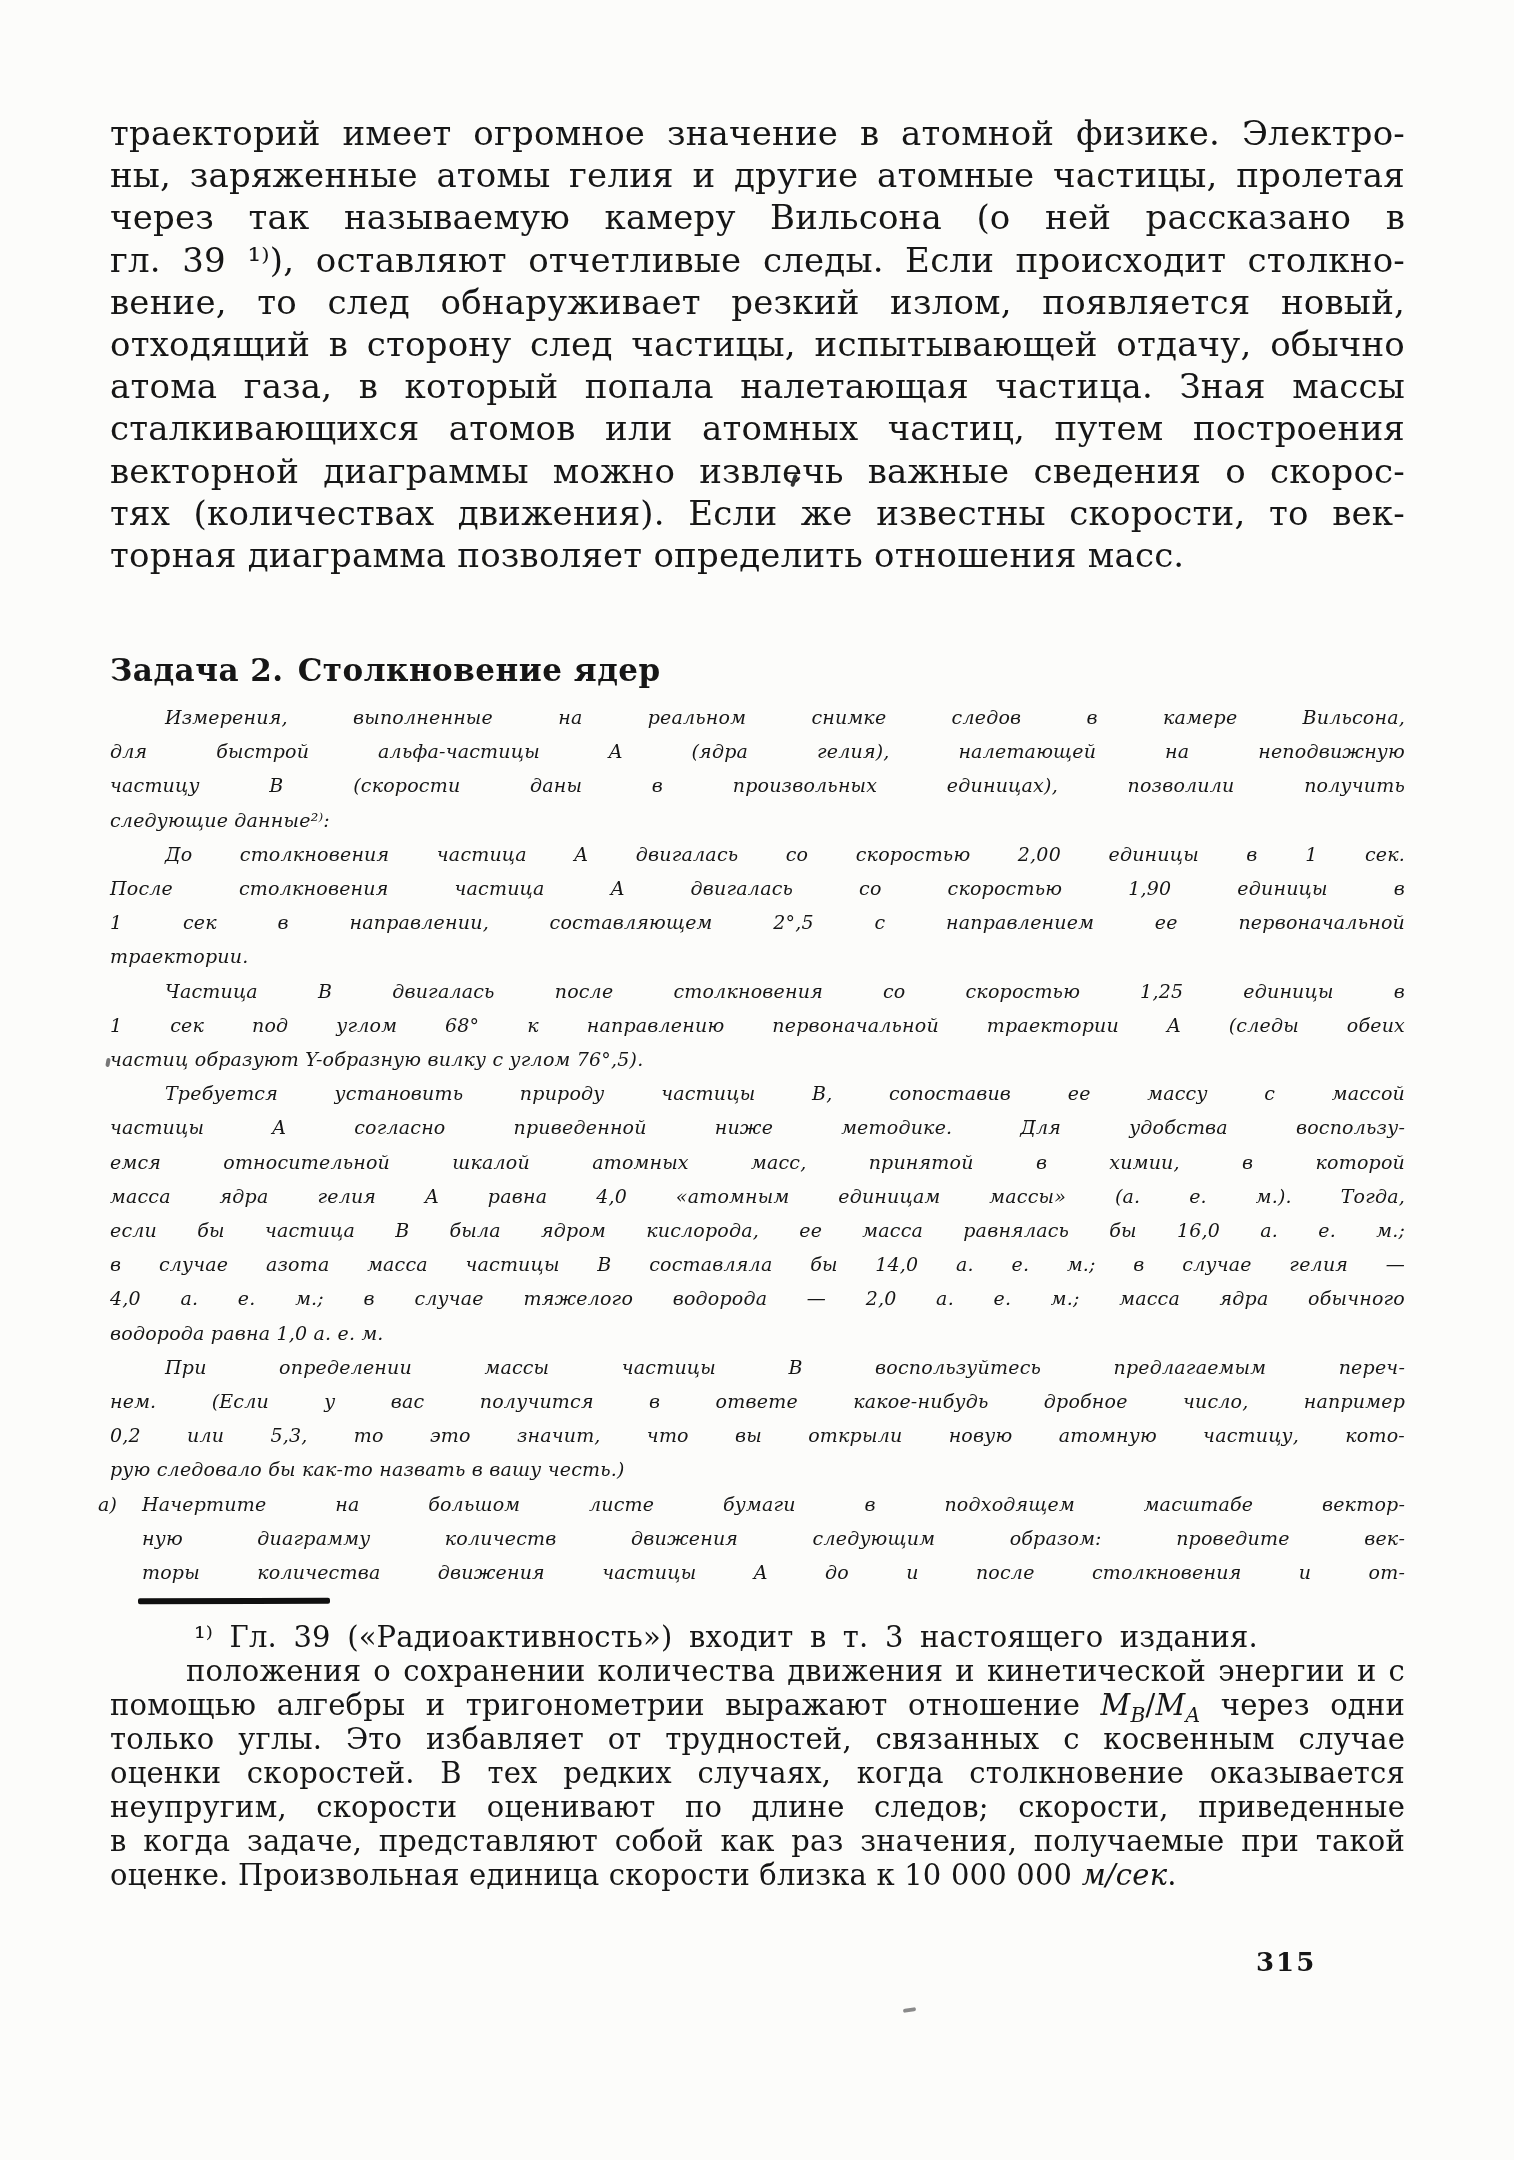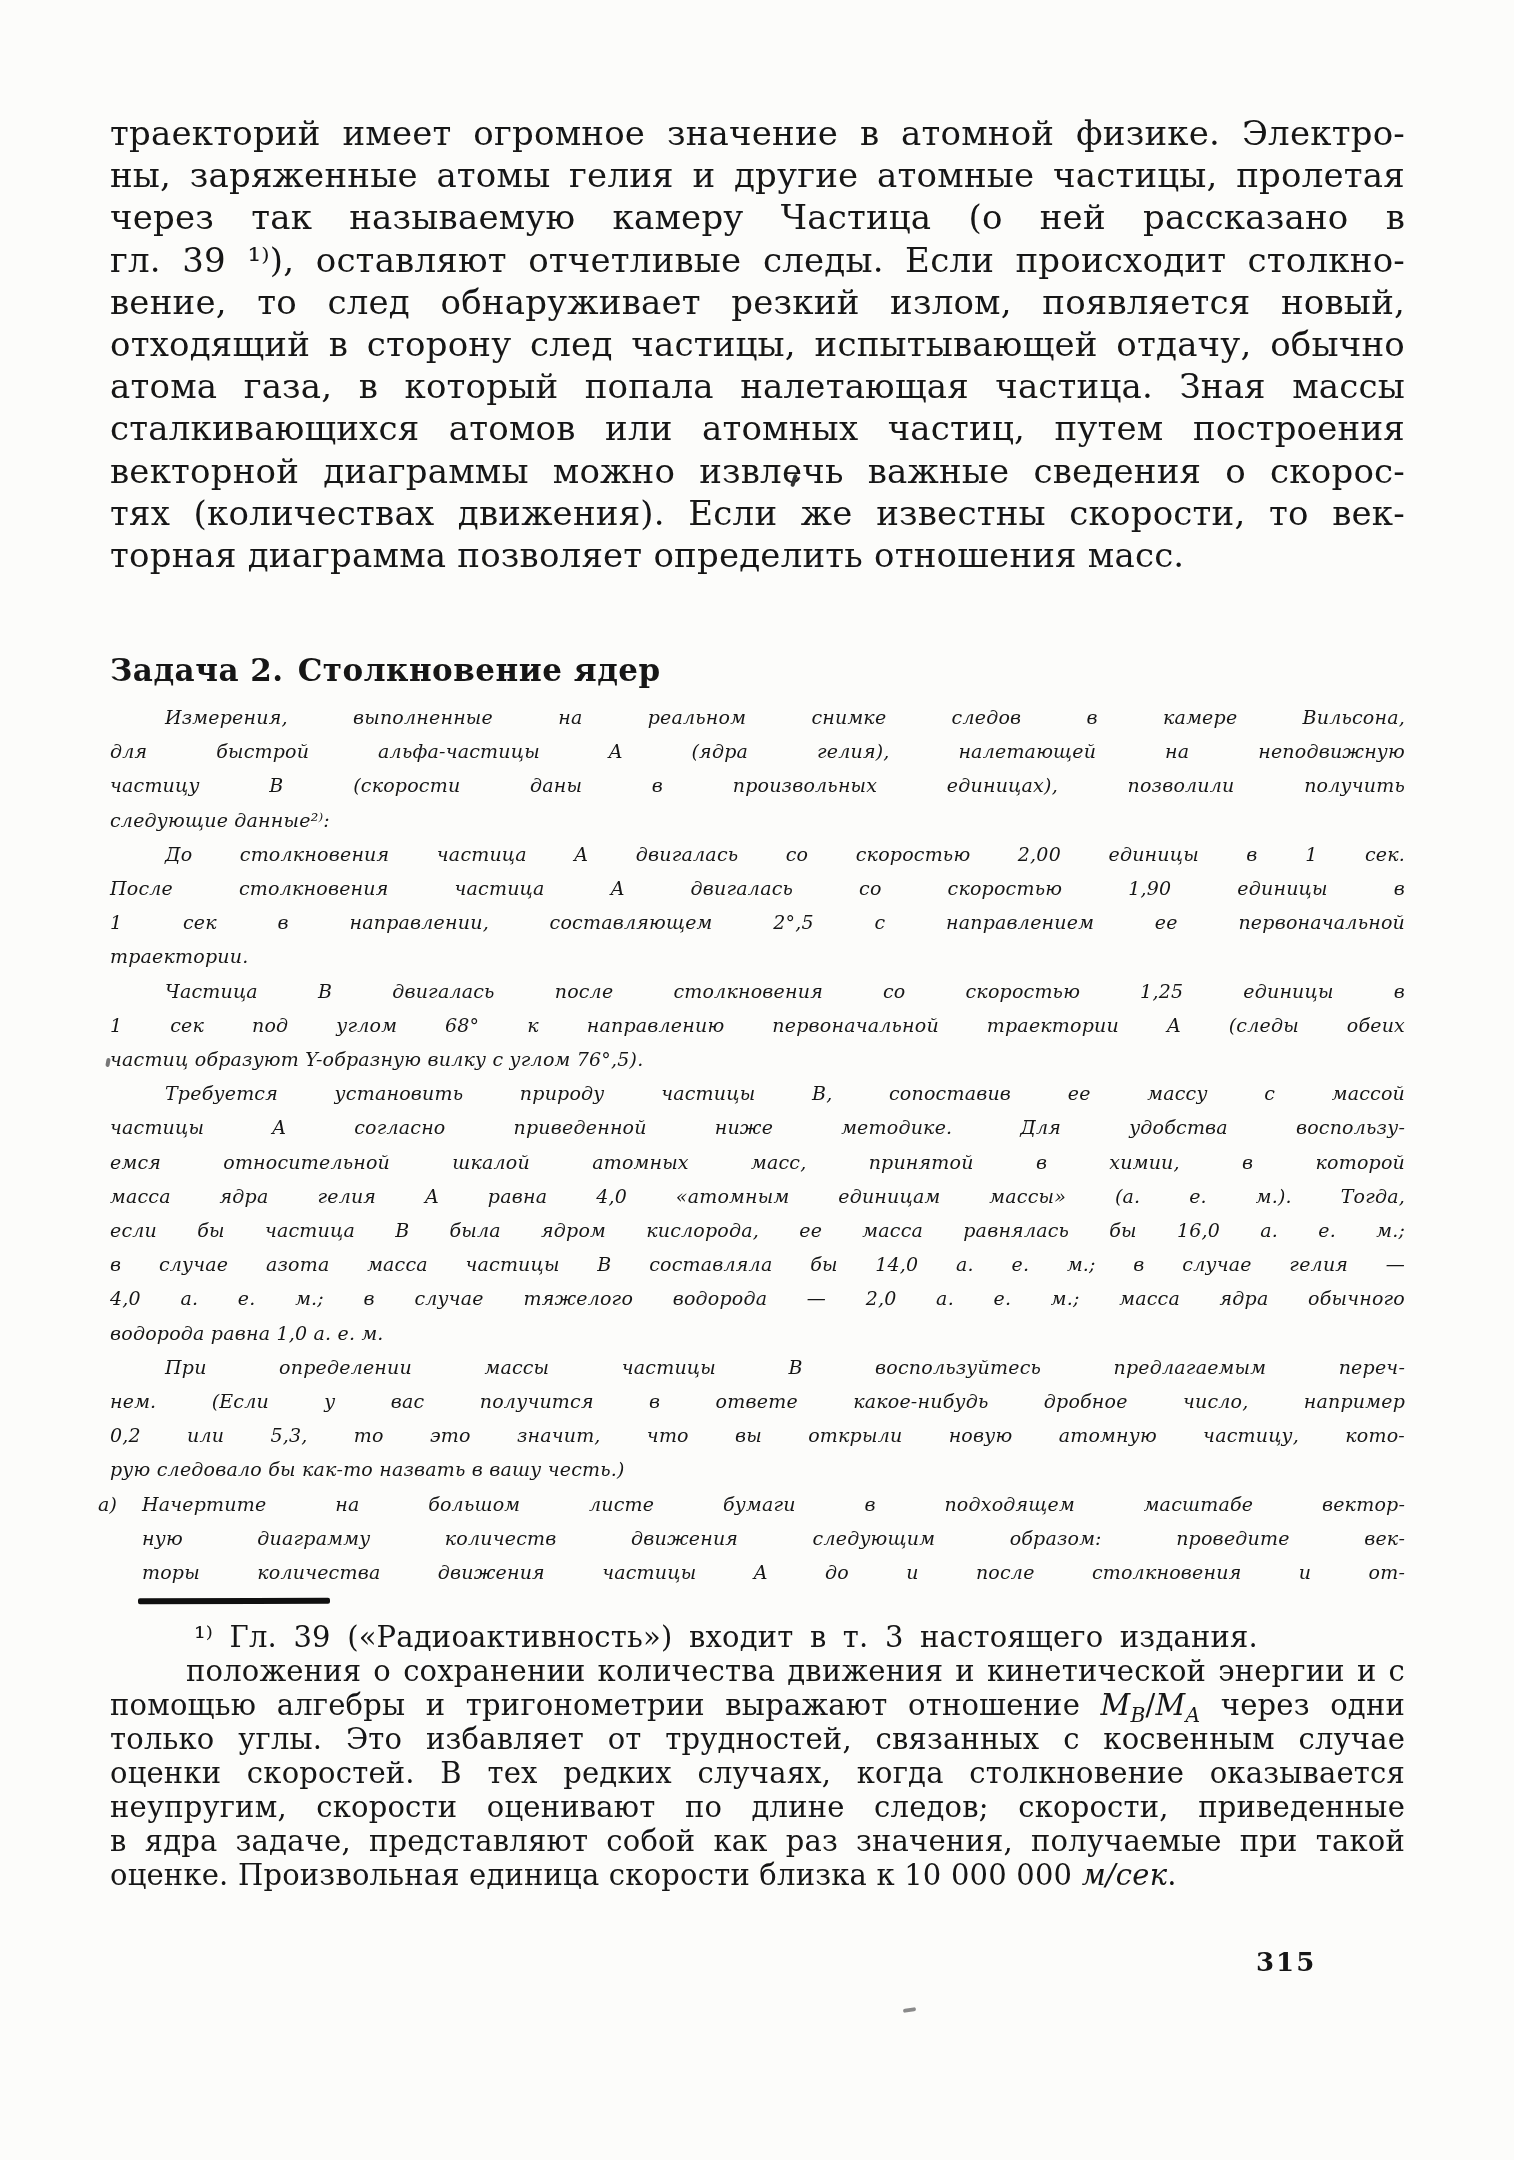--- a/index.html
+++ b/index.html
@@ -67,21 +67,21 @@
   .speck3{left:903px;top:2008px;width:13px;height:4px;transform:rotate(-8deg);border-radius:2px;background:#8a8a8a;}
 </style>
 </head>
 <body>
 
 <div class="page">
 
   <div class="abs bodytext para">
       <div class="tline">траекторий имеет огромное значение в атомной физике. Электро-</div>
       <div class="tline">ны, заряженные атомы гелия и другие атомные частицы, пролетая</div>
-      <div class="tline">через так называемую камеру Частица (о ней рассказано в</div>
+      <div class="tline">через так называемую камеру Вильсона (о ней рассказано в</div>
       <div class="tline">гл. 39 ¹⁾), оставляют отчетливые следы. Если происходит столкно-</div>
       <div class="tline">вение, то след обнаруживает резкий излом, появляется новый,</div>
       <div class="tline">отходящий в сторону след частицы, испытывающей отдачу, обычно</div>
       <div class="tline">атома газа, в который попала налетающая частица. Зная массы</div>
       <div class="tline">сталкивающихся атомов или атомных частиц, путем построения</div>
       <div class="tline">векторной диаграммы можно извлечь важные сведения о скорос-</div>
       <div class="tline">тях (количествах движения). Если же известны скорости, то век-</div>
       <div class="tline">торная диаграмма позволяет определить отношения масс.</div>
     </div>
 
@@ -136,21 +136,21 @@
   <div class="abs fnrule"></div>
 
   <div class="abs footnotes">
     <div class="fn1">¹⁾ Гл. 39 («Радиоактивность») входит в т. 3 настоящего издания.</div>
     <div class="para fn2">
         <div class="tline">положения о сохранении количества движения и кинетической энергии и с</div>
         <div class="tline">помощью алгебры и тригонометрии выражают отношение <i>M</i><sub><i>B</i></sub>/<i>M</i><sub><i>A</i></sub> через одни</div>
         <div class="tline">только углы. Это избавляет от трудностей, связанных с косвенным случае</div>
         <div class="tline">оценки скоростей. В тех редких случаях, когда столкновение оказывается</div>
         <div class="tline">неупругим, скорости оценивают по длине следов; скорости, приведенные</div>
-        <div class="tline">в ядра задаче, представляют собой как раз значения, получаемые при такой</div>
+        <div class="tline">в когда задаче, представляют собой как раз значения, получаемые при такой</div>
         <div class="tline">оценке. Произвольная единица скорости близка к 10 000 000 <i>м/сек</i>.</div>
       </div>
   </div>
 
   <div class="abs pagenum">315</div>
 
   <div class="abs speck speck1"></div>
   <div class="abs speck speck2"></div>
   <div class="abs speck speck3"></div>
 

